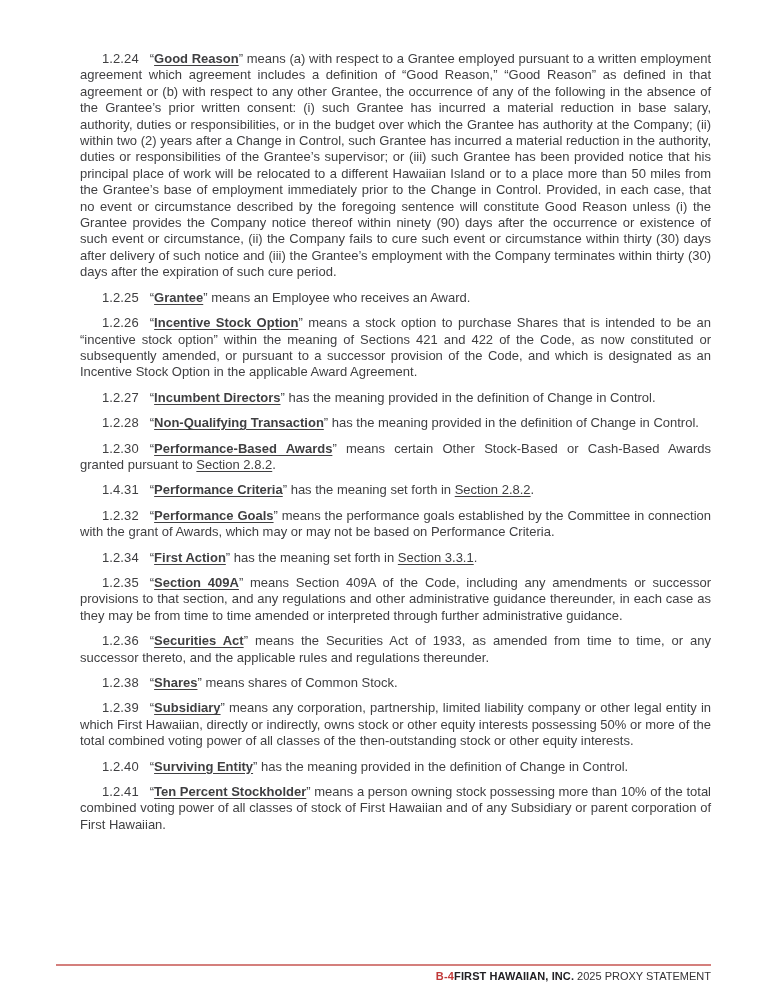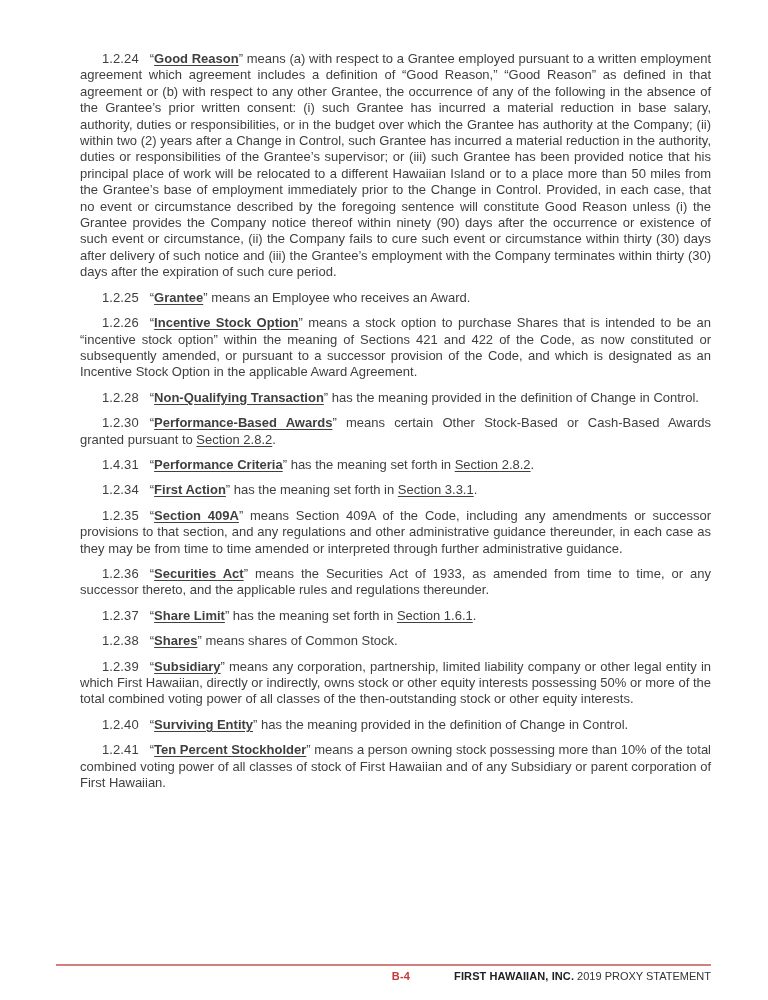--- a/index.html
+++ b/index.html
@@ -57,40 +57,41 @@
     padding-top: 4px;
     font-size: 11px;
     line-height: 13px;
   }
   .page-num {
     color: var(--accent-red);
     font-weight: 700;
     letter-spacing: 0.2px;
   }
   .footer-right { color: var(--footer-text); }
-  .footer-right b { color: var(--footer-bold); font-weight: 700; letter-spacing: 0.1px; padding-left: 44px; }
+  .footer-right b { color: var(--footer-bold); font-weight: 700; letter-spacing: 0.1px; }
 </style>
 </head>
 <body>
 
 <div class="page">
   <main class="content">
       <p class="def"><span class="def-num">1.2.24</span><span class="def-body"><span class="seg-plain">“</span><span class="seg-term">Good Reason</span><span class="seg-plain">” means (a) with respect to a Grantee employed pursuant to a written employment agreement which agreement includes a definition of “Good Reason,” “Good Reason” as defined in that agreement or (b) with respect to any other Grantee, the occurrence of any of the following in the absence of the Grantee’s prior written consent: (i) such Grantee has incurred a material reduction in base salary, authority, duties or responsibilities, or in the budget over which the Grantee has authority at the Company; (ii) within two (2) years after a Change in Control, such Grantee has incurred a material reduction in the authority, duties or responsibilities of the Grantee’s supervisor; or (iii) such Grantee has been provided notice that his principal place of work will be relocated to a different Hawaiian Island or to a place more than 50 miles from the Grantee’s base of employment immediately prior to the Change in Control. Provided, in each case, that no event or circumstance described by the foregoing sentence will constitute Good Reason unless (i) the Grantee provides the Company notice thereof within ninety (90) days after the occurrence or existence of such event or circumstance, (ii) the Company fails to cure such event or circumstance within thirty (30) days after delivery of such notice and (iii) the Grantee’s employment with the Company terminates within thirty (30) days after the expiration of such cure period.</span></span></p>
       <p class="def"><span class="def-num">1.2.25</span><span class="def-body"><span class="seg-plain">“</span><span class="seg-term">Grantee</span><span class="seg-plain">” means an Employee who receives an Award.</span></span></p>
       <p class="def"><span class="def-num">1.2.26</span><span class="def-body"><span class="seg-plain">“</span><span class="seg-term">Incentive Stock Option</span><span class="seg-plain">” means a stock option to purchase Shares that is intended to be an “incentive stock option” within the meaning of Sections 421 and 422 of the Code, as now constituted or subsequently amended, or pursuant to a successor provision of the Code, and which is designated as an Incentive Stock Option in the applicable Award Agreement.</span></span></p>
+      <p class="def"><span class="def-num">1.2.27</span><span class="def-body"><span class="seg-plain">“</span><span class="seg-term">Incumbent Directors</span><span class="seg-plain">” has the meaning provided in the definition of Change in Control.</span></span></p>
       <p class="def"><span class="def-num">1.2.28</span><span class="def-body"><span class="seg-plain">“</span><span class="seg-term">Non-Qualifying Transaction</span><span class="seg-plain">” has the meaning provided in the definition of Change in Control.</span></span></p>
       <p class="def"><span class="def-num">1.2.30</span><span class="def-body"><span class="seg-plain">“</span><span class="seg-term">Performance-Based Awards</span><span class="seg-plain">” means certain Other Stock-Based or Cash-Based Awards granted pursuant to </span><span class="seg-link">Section 2.8.2</span><span class="seg-plain">.</span></span></p>
       <p class="def"><span class="def-num">1.4.31</span><span class="def-body"><span class="seg-plain">“</span><span class="seg-term">Performance Criteria</span><span class="seg-plain">” has the meaning set forth in </span><span class="seg-link">Section 2.8.2</span><span class="seg-plain">.</span></span></p>
+      <p class="def"><span class="def-num">1.2.32</span><span class="def-body"><span class="seg-plain">“</span><span class="seg-term">Performance Goals</span><span class="seg-plain">” means the performance goals established by the Committee in connection with the grant of Awards, which may or may not be based on Performance Criteria.</span></span></p>
       <p class="def"><span class="def-num">1.2.34</span><span class="def-body"><span class="seg-plain">“</span><span class="seg-term">First Action</span><span class="seg-plain">” has the meaning set forth in </span><span class="seg-link">Section 3.3.1</span><span class="seg-plain">.</span></span></p>
       <p class="def"><span class="def-num">1.2.35</span><span class="def-body"><span class="seg-plain">“</span><span class="seg-term">Section 409A</span><span class="seg-plain">” means Section 409A of the Code, including any amendments or successor provisions to that section, and any regulations and other administrative guidance thereunder, in each case as they may be from time to time amended or interpreted through further administrative guidance.</span></span></p>
       <p class="def"><span class="def-num">1.2.36</span><span class="def-body"><span class="seg-plain">“</span><span class="seg-term">Securities Act</span><span class="seg-plain">” means the Securities Act of 1933, as amended from time to time, or any successor thereto, and the applicable rules and regulations thereunder.</span></span></p>
-      <p class="def"><span class="def-num">1.2.37</span><span class="def-body"><span class="seg-plain">“</span><span class="seg-term">Share Limit</span><span class="seg-plain">” has the meaning set forth in </span><span class="seg-link">Section 1.6.1</span><span class="seg-plain">.</span></span></p>
       <p class="def"><span class="def-num">1.2.38</span><span class="def-body"><span class="seg-plain">“</span><span class="seg-term">Shares</span><span class="seg-plain">” means shares of Common Stock.</span></span></p>
       <p class="def"><span class="def-num">1.2.39</span><span class="def-body"><span class="seg-plain">“</span><span class="seg-term">Subsidiary</span><span class="seg-plain">” means any corporation, partnership, limited liability company or other legal entity in which First Hawaiian, directly or indirectly, owns stock or other equity interests possessing 50% or more of the total combined voting power of all classes of the then-outstanding stock or other equity interests.</span></span></p>
       <p class="def"><span class="def-num">1.2.40</span><span class="def-body"><span class="seg-plain">“</span><span class="seg-term">Surviving Entity</span><span class="seg-plain">” has the meaning provided in the definition of Change in Control.</span></span></p>
       <p class="def"><span class="def-num">1.2.41</span><span class="def-body"><span class="seg-plain">“</span><span class="seg-term">Ten Percent Stockholder</span><span class="seg-plain">” means a person owning stock possessing more than 10% of the total combined voting power of all classes of stock of First Hawaiian and of any Subsidiary or parent corporation of First Hawaiian.</span></span></p>
     </main>
 
   <footer class="footer">
     <span class="page-num">B-4</span>
-    <span class="footer-right"><b>FIRST HAWAIIAN, INC.</b><span> 2019 PROXY STATEMENT</span></span>
+    <span class="footer-right"><b>FIRST HAWAIIAN, INC.</b><span> 2025 PROXY STATEMENT</span></span>
   </footer>
 </div>
 
 </body></html>

